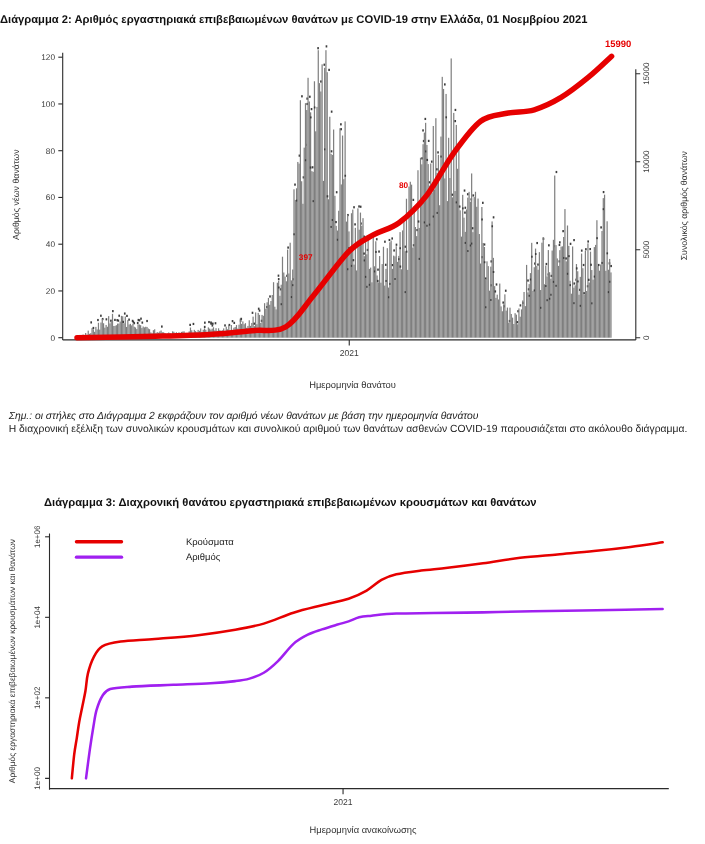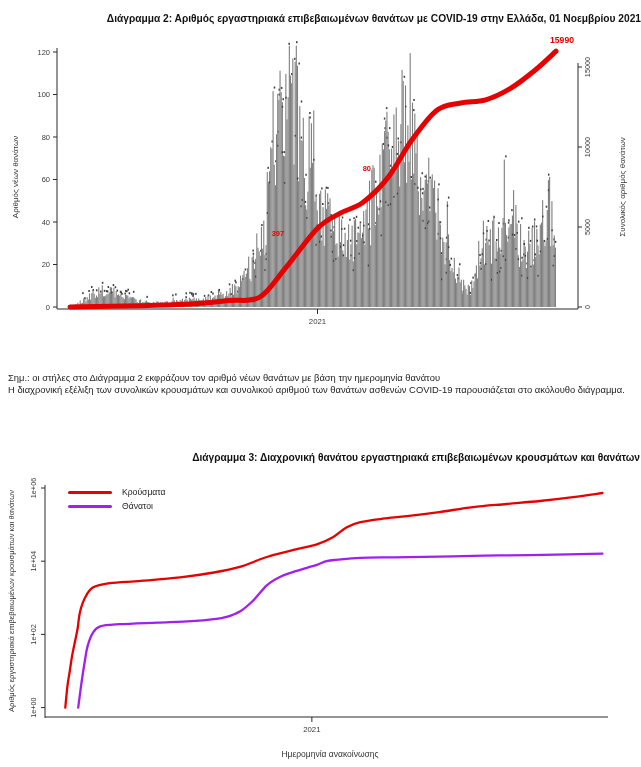--- a/index.html
+++ b/index.html
@@ -1,29 +1,29 @@
 <!DOCTYPE html>
 <html><head>
 <meta charset="utf-8">
 <style>
   html,body{margin:0;padding:0;background:#ffffff;}
   #page{position:relative;width:641px;height:767px;background:#fff;overflow:hidden;
         font-family:"Liberation Sans",sans-serif;color:#1a1a1a;}
   #chart-canvas{position:absolute;left:0;top:0;width:641px;height:767px;}
   .abs{position:absolute;}
-  .chart-title{width:641px;text-align:right;font-size:10.2px;font-weight:bold;color:#111;}
+  .chart-title{width:641px;text-align:left;font-size:10.2px;font-weight:bold;color:#111;}
   .rot-label{white-space:nowrap;font-size:8px;color:#333;
              transform:translate(-50%,-50%) rotate(-90deg);}
   .x-label{text-align:center;font-size:8.5px;color:#333;}
   .note{font-size:9.4px;color:#222;}
   .para{font-size:9.4px;color:#222;text-align:justify;line-height:1.6;}
   .legend{display:flex;flex-direction:column;gap:4px;}
   .legend-row{display:flex;align-items:center;gap:10px;}
   .legend-swatch{display:inline-block;width:44px;height:3px;border-radius:2px;}
-  .legend-label{font-size:8.6px;color:#222;}
+  .legend-label{font-size:8.6px;color:#222;margin-left:47px;}
 </style>
 </head>
 <body>
 
 <div id="page">
 
   <svg id="chart-canvas" viewBox="0 0 641 767">
       <rect x="72.68" y="305.05" width="1.1" height="1.95" fill="#7f7f7f"></rect>
       <rect x="73.84" y="305.53" width="1.1" height="1.47" fill="#7f7f7f"></rect>
       <rect x="75.00" y="304.15" width="1.1" height="2.85" fill="#7f7f7f"></rect>
@@ -752,35 +752,36 @@
       <path d="M65.3 707.6 C65.67 703.93 66.75 691.70 67.5 685.6 C68.25 679.50 69.05 675.87 69.8 671 C70.55 666.13 71.17 661.15 72 656.4 C72.83 651.65 73.85 647.23 74.8 642.5 C75.75 637.77 76.85 633.02 77.7 628 C78.55 622.98 78.68 617.43 79.9 612.4 C81.12 607.37 82.83 601.93 85 597.8 C87.17 593.67 88.78 590.03 92.9 587.6 C97.02 585.17 101.73 584.32 109.7 583.2 C117.67 582.08 128.97 581.87 140.7 580.9 C152.43 579.93 167.90 578.80 180.1 577.4 C192.30 576.00 203.95 574.25 213.9 572.5 C223.85 570.75 230.98 569.48 239.8 566.9 C248.62 564.32 257.98 559.78 266.8 557 C275.62 554.22 284.35 552.32 292.7 550.2 C301.05 548.08 310.13 546.52 316.9 544.3 C323.67 542.08 328.32 539.75 333.3 536.9 C338.28 534.05 342.30 529.67 346.8 527.2 C351.30 524.73 354.30 523.52 360.3 522.1 C366.30 520.68 375.02 519.68 382.8 518.7 C390.58 517.72 397.62 517.30 407 516.2 C416.38 515.10 428.12 513.62 439.1 512.1 C450.08 510.58 461.63 508.45 472.9 507.1 C484.17 505.75 495.53 505.02 506.7 504 C517.87 502.98 528.83 502.13 539.9 501 C550.97 499.87 562.68 498.53 573.1 497.2 C583.52 495.87 597.52 493.70 602.4 493" fill="none" stroke="#e60000" stroke-width="2.3" stroke-linecap="round" stroke-linejoin="round"></path>
       <path d="M78.2 707.6 C78.77 703.33 80.47 689.93 81.6 682 C82.73 674.07 83.97 666.10 85 660 C86.03 653.90 86.48 649.92 87.8 645.4 C89.12 640.88 90.83 636.07 92.9 632.9 C94.97 629.73 95.70 627.85 100.2 626.4 C104.70 624.95 110.33 624.83 119.9 624.2 C129.47 623.57 145.68 623.10 157.6 622.6 C169.52 622.10 182.02 621.77 191.4 621.2 C200.78 620.63 208.00 619.92 213.9 619.2 C219.80 618.48 222.48 618.17 226.8 616.9 C231.12 615.63 235.48 614.25 239.8 611.6 C244.12 608.95 248.20 605.38 252.7 601 C257.20 596.62 262.28 589.30 266.8 585.3 C271.32 581.30 275.48 579.18 279.8 577 C284.12 574.82 288.20 573.73 292.7 572.2 C297.20 570.67 302.77 569.02 306.8 567.8 C310.83 566.58 313.62 566.00 316.9 564.9 C320.18 563.80 323.02 562.07 326.5 561.2 C329.98 560.33 332.17 560.27 337.8 559.7 C343.43 559.13 350.92 558.20 360.3 557.8 C369.68 557.40 380.97 557.48 394.1 557.3 C407.23 557.12 424.10 556.97 439.1 556.7 C454.10 556.43 469.08 555.97 484.1 555.7 C499.12 555.43 515.12 555.33 529.2 555.1 C543.28 554.87 556.40 554.53 568.6 554.3 C580.80 554.07 596.77 553.80 602.4 553.7" fill="none" stroke="#a020f0" stroke-width="2.3" stroke-linecap="round" stroke-linejoin="round"></path>
     </svg>
 
   <div class="abs chart-title" style="top:13px;left:0;">Διάγραμμα 2: Αριθμός εργαστηριακά επιβεβαιωμένων θανάτων με COVID-19 στην Ελλάδα, 01 Νοεμβρίου 2021</div>
 
   <div class="abs rot-label" style="left:15px;top:177px;">Αριθμός νέων θανάτων</div>
 
   <div class="abs rot-label" style="left:622px;top:187px;">Συνολικός αριθμός θανάτων</div>
 
-
-  <div class="abs note" style="top:372px;left:8px;width:628px;">Σημ.: οι στήλες στο Διάγραμμα 2 εκφράζουν τον αριθμό νέων θανάτων με βάση την ημερομηνία θανάτου</div>
+  <div class="abs x-label" style="top:345px;left:0;width:641px;">Ημερομηνία θανάτου</div>
+
+  <div class="abs note" style="top:372px;left:8px;width:628px;font-style:italic;">Σημ.: οι στήλες στο Διάγραμμα 2 εκφράζουν τον αριθμό νέων θανάτων με βάση την ημερομηνία θανάτου</div>
 
   <div class="abs para" style="top:382px;left:8px;width:627px;">Η διαχρονική εξέλιξη των συνολικών κρουσμάτων και συνολικού αριθμού των θανάτων ασθενών COVID-19 παρουσιάζεται στο ακόλουθο διάγραμμα.</div>
 
   <div class="abs chart-title" style="top:452px;left:40px;width:600px;">Διάγραμμα 3: Διαχρονική θανάτου εργαστηριακά επιβεβαιωμένων κρουσμάτων και θανάτων</div>
 
   <div class="abs legend" style="top:487px;left:68px;">
     <div class="legend-row">
       <span class="legend-swatch" id="swatch-cases" style="background: rgb(230, 0, 0);"></span>
       <span class="legend-label">Κρούσματα</span>
     </div>
     <div class="legend-row">
       <span class="legend-swatch" id="swatch-deaths" style="background: rgb(160, 32, 240);"></span>
-      <span class="legend-label">Θάνατοι</span>
+      <span class="legend-label">Αριθμός</span>
     </div>
   </div>
 
   <div class="abs rot-label" style="left:11px;top:601px;font-size:7.6px;">Αριθμός εργαστηριακά επιβεβαιωμένων κρουσμάτων και θανάτων</div>
 
   <div class="abs x-label" style="top:749px;left:0;width:660px;">Ημερομηνία ανακοίνωσης</div>
 
 </div>
 
 </body></html>

